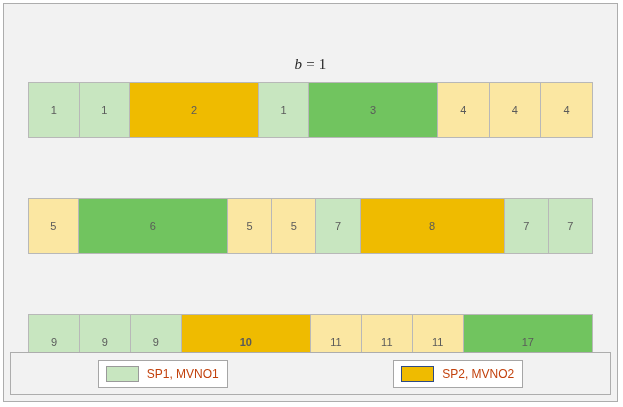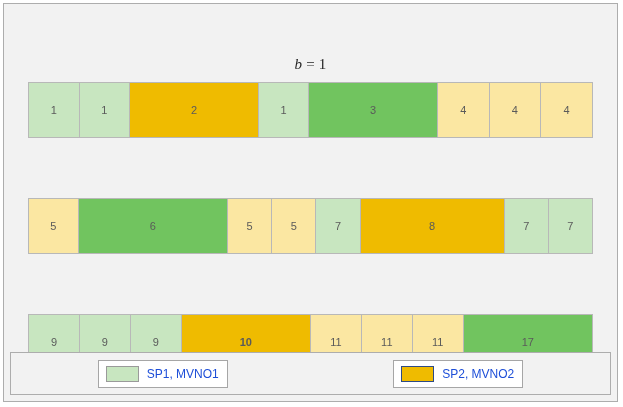--- a/index.html
+++ b/index.html
@@ -119,21 +119,21 @@
     height: 16px;
     box-sizing: border-box;
     margin-right: 8px;
     flex: 0 0 auto;
   }
   .sw-light { border: 1px solid #9a9a9a; }
   .sw-dark  { border: 1px solid #2d4a86; }
   .legend-label {
     font-family: "Liberation Sans", sans-serif;
     font-size: 12px;
-    color: #1d4ed8;
+    color: #c2410c;
     white-space: nowrap;
     line-height: 1;
   }
 </style>
 </head>
 <body>
 
 <div id="figure">
 
   <div class="panel" id="panel-0">

